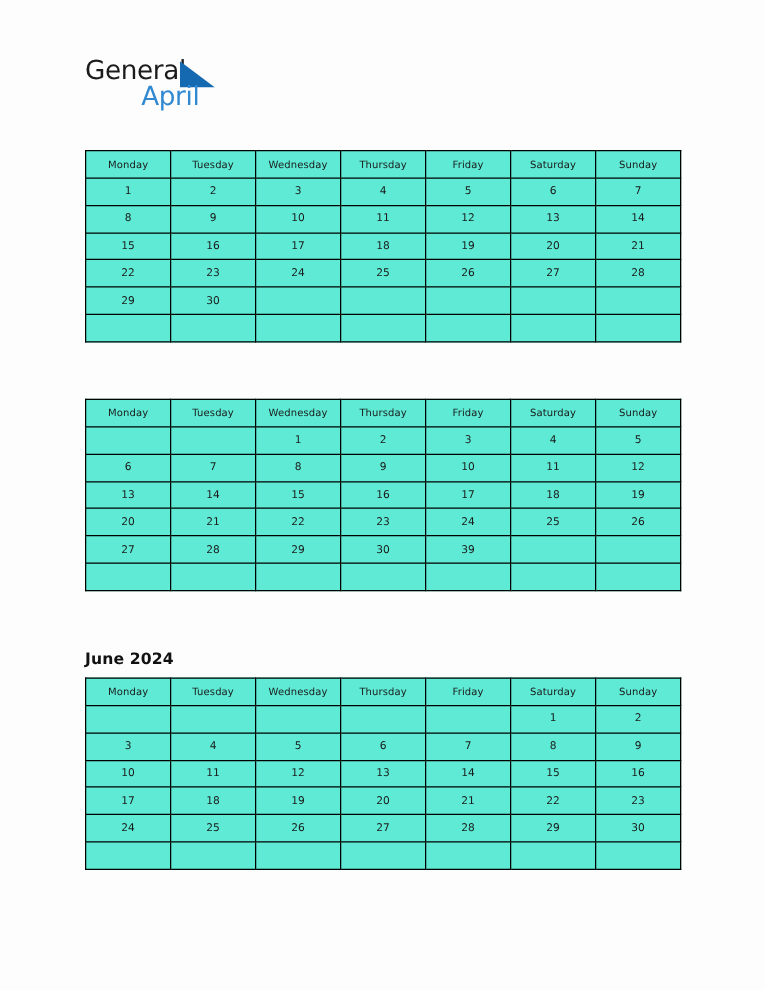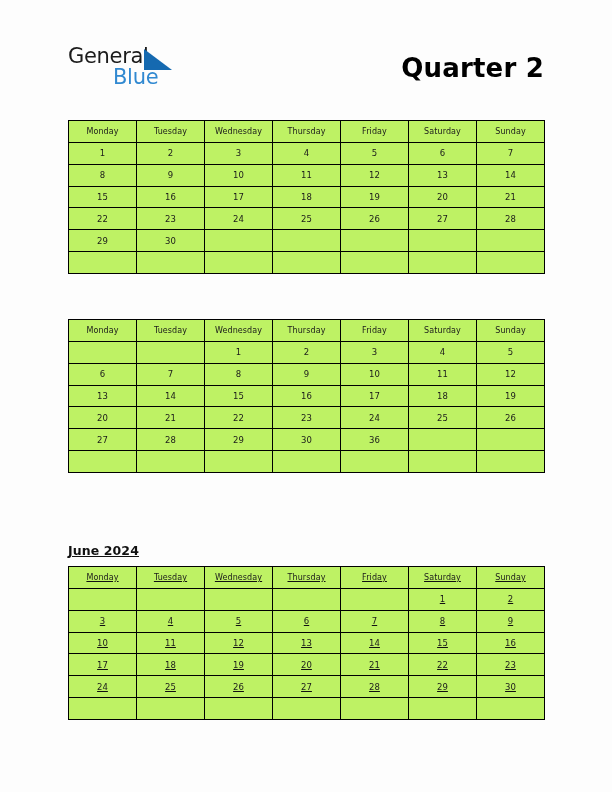--- a/index.html
+++ b/index.html
@@ -86,39 +86,39 @@
   }
 
   
   .month-block {
     position: absolute;
     left: 68px;
     width: 476px;
   }
   .month-block.m0 { top: 120px; }
   .month-block.m1 { top: 319px; }
-  .month-block.m2 { top: 543px; text-decoration: underline; }
+  .month-block.m2 { top: 519px; }
 
   .month-title {
     font-family: "DejaVu Sans", sans-serif;
     font-size: 12.5px;
     font-weight: 700;
     color: #111111;
     letter-spacing: 0.1px;
     height: 16px;
     line-height: 16px;
     margin-bottom: 7px;
     white-space: nowrap;
   }
 
   table.cal {
     border-collapse: collapse;
     table-layout: fixed;
     width: 476px;
-    background: #bef264;
+    background: #5eead4;
   }
   table.cal col { width: 68px; }
 
   table.cal th,
   table.cal td {
     border: 1px solid #000000;
     height: 20px;
     padding: 0;
     text-align: center;
     vertical-align: middle;
@@ -143,24 +143,23 @@
 
   <div class="header">
 
     <div class="logo">
       <span class="logo-general">General</span>
       <span class="logo-tri">
         <svg width="28" height="21" viewBox="0 0 28 21" xmlns="http://www.w3.org/2000/svg" aria-hidden="true">
           <polygon points="0,0 28,21 0,21" fill="#1569b0"></polygon>
         </svg>
       </span>
-      <span class="logo-blue">Blue</span>
+      <span class="logo-blue">April</span>
     </div>
 
-    <div class="quarter-title">Quarter 2</div>
 
   </div>
 
   <div class="month-block m0">
     <table class="cal">
       <colgroup>
           <col>
           <col>
           <col>
           <col>
@@ -295,21 +294,21 @@
           <td>23</td>
           <td>24</td>
           <td>25</td>
           <td>26</td>
         </tr>
         <tr>
           <td>27</td>
           <td>28</td>
           <td>29</td>
           <td>30</td>
-          <td>36</td>
+          <td>39</td>
           <td></td>
           <td></td>
         </tr>
         <tr>
           <td></td>
           <td></td>
           <td></td>
           <td></td>
           <td></td>
           <td></td>

